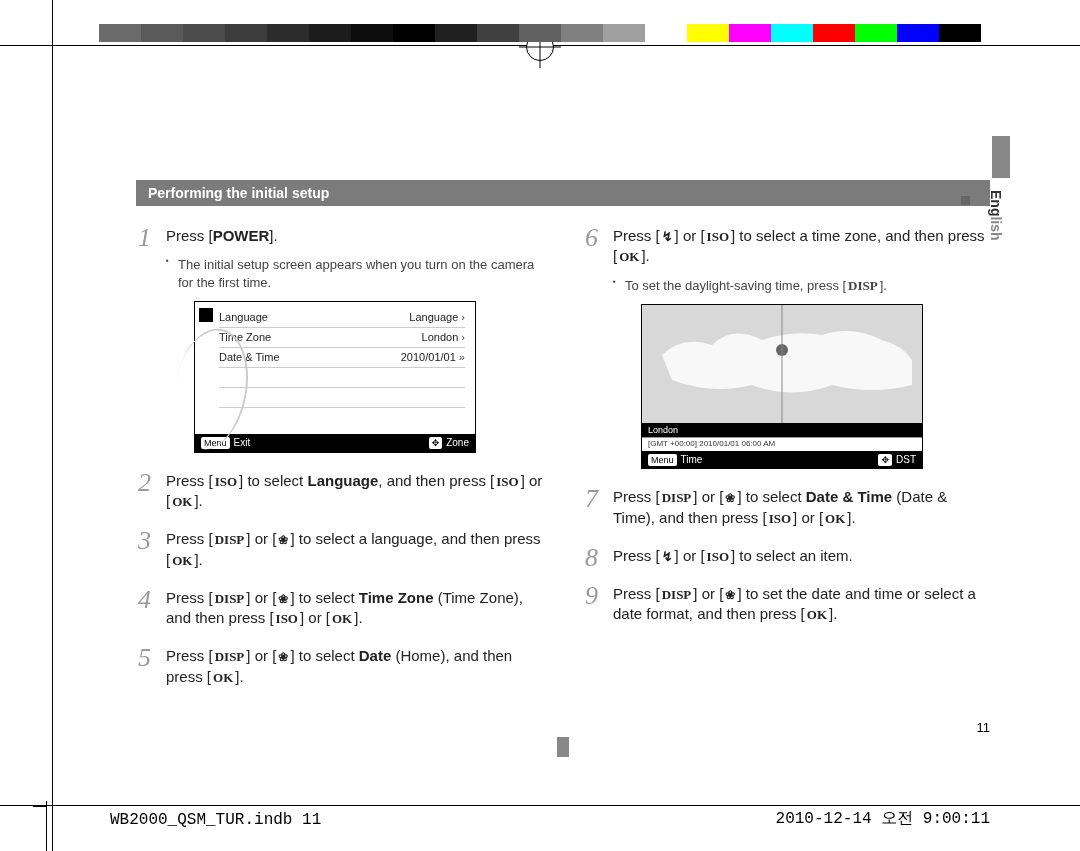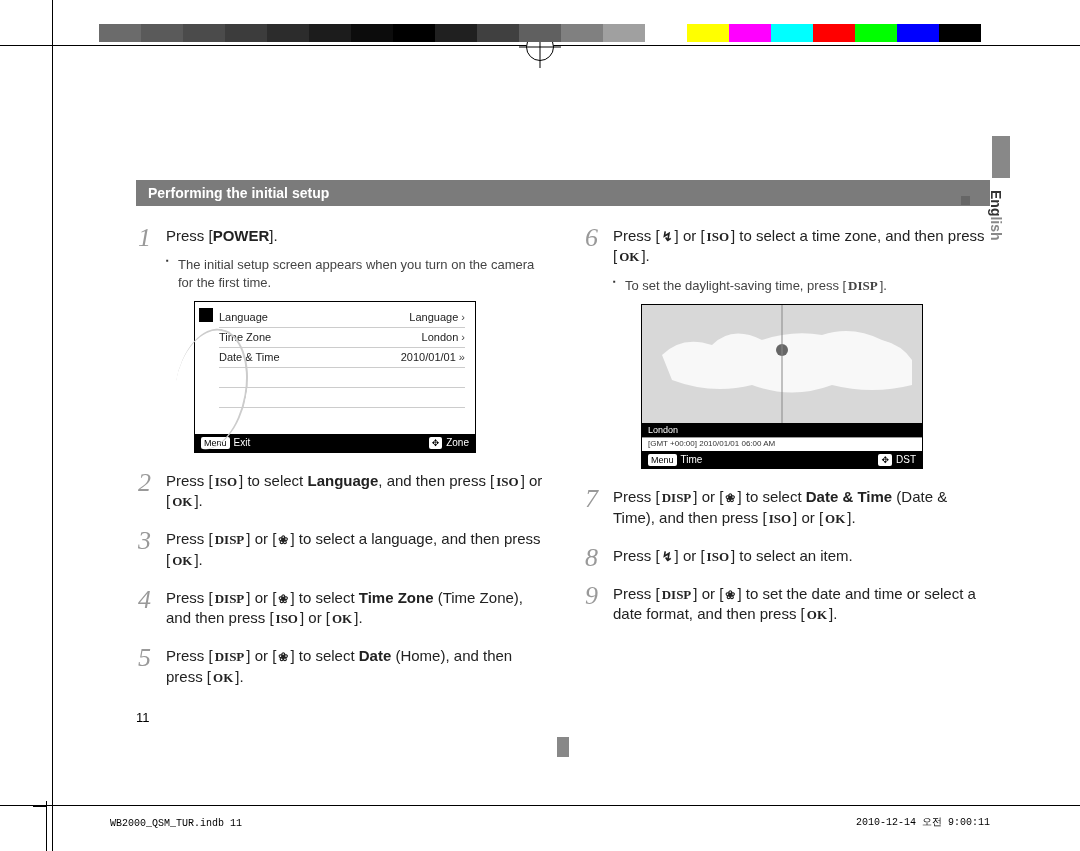--- a/index.html
+++ b/index.html
@@ -229,46 +229,46 @@
   .disp { font-size: 13px; }
   .ok { font-size: 13px; }
   .lightning::before { content: "↯"; font-size: 13px; }
   .macro::before { content: "❀"; font-size: 12px; }
 
   strong { font-weight: bold; }
 
   .page-num {
     position: absolute;
     left: 50%;
-    bottom: 36px;
+    bottom: 26px;
     transform: translateX(-50%);
     font-size: 13px;
     width: 100%;
-    text-align: left;
+    text-align: right;
   }
   .page-block {
     position: absolute;
     left: 50%;
     bottom: 4px;
     transform: translateX(-50%);
     width: 12px;
     height: 20px;
     background: #888;
   }
 
   .footer-line {
     position: absolute;
     left: 0; right: 0;
     bottom: 45px;
     border-top: 1px solid #000;
   }
   .footer-text {
     position: absolute;
     bottom: 22px;
-    font-size: 10px;
+    font-size: 16px;
     color: #000;
     font-family: "Courier New", monospace;
   }
   .footer-left { left: 110px; }
   .footer-right { right: 90px; }
 
   .bottom-corner {
     position: absolute;
     left: 46px;
     bottom: 0;

